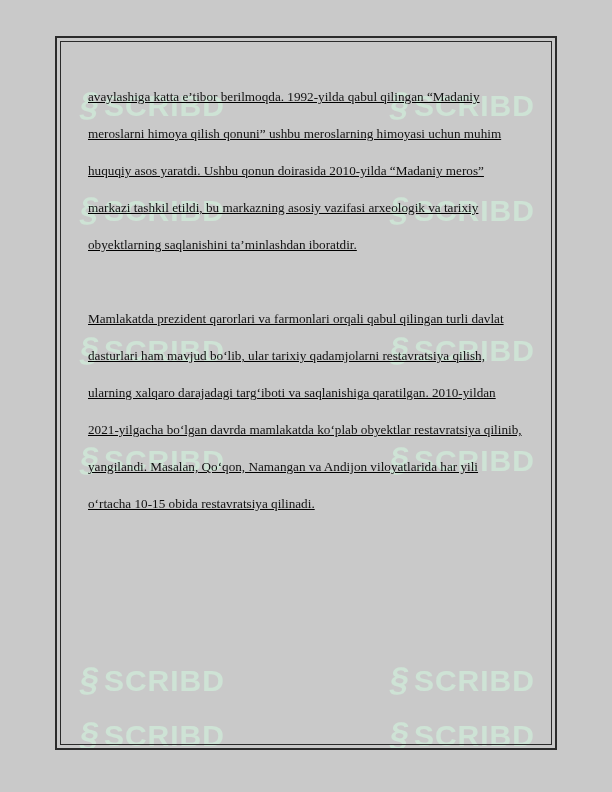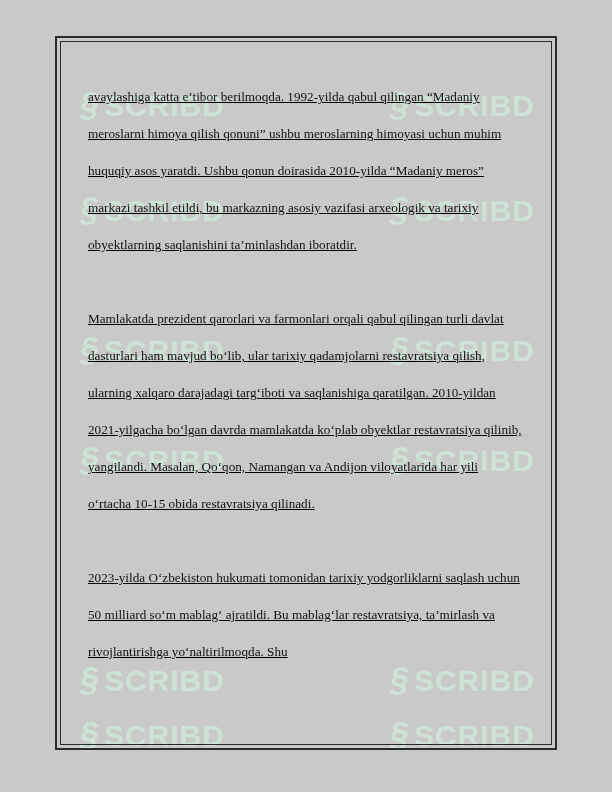--- a/index.html
+++ b/index.html
@@ -105,14 +105,13 @@
 
 <div class="page-frame">
   <div class="page-inner"></div>
 </div>
 
 <div class="doc-body">
   <p class="para">avaylashiga katta e’tibor berilmoqda. 1992-yilda qabul qilingan “Madaniy meroslarni himoya qilish qonuni” ushbu meroslarning himoyasi uchun muhim huquqiy asos yaratdi. Ushbu qonun doirasida 2010-yilda “Madaniy meros” markazi tashkil etildi, bu markazning asosiy vazifasi arxeologik va tarixiy obyektlarning saqlanishini ta’minlashdan iboratdir.</p>
   <div class="para-gap"></div>
   <p class="para">Mamlakatda prezident qarorlari va farmonlari orqali qabul qilingan turli davlat dasturlari ham mavjud bo‘lib, ular tarixiy qadamjolarni restavratsiya qilish, ularning xalqaro darajadagi targ‘iboti va saqlanishiga qaratilgan. 2010-yildan 2021-yilgacha bo‘lgan davrda mamlakatda ko‘plab obyektlar restavratsiya qilinib, yangilandi. Masalan, Qo‘qon, Namangan va Andijon viloyatlarida har yili o‘rtacha 10-15 obida restavratsiya qilinadi.</p>
   <div class="para-gap"></div>
-  <p class="para">2023-yilda O‘zbekiston hukumati tomonidan tarixiy yodgorliklarni saqlash uchun 50 milliard so‘m mablag‘ ajratildi. Bu mablag‘lar restavratsiya, ta’mirlash va rivojlantirishga yo‘naltirilmoqda. Shu</p>
 </div>
 
 </body></html>

